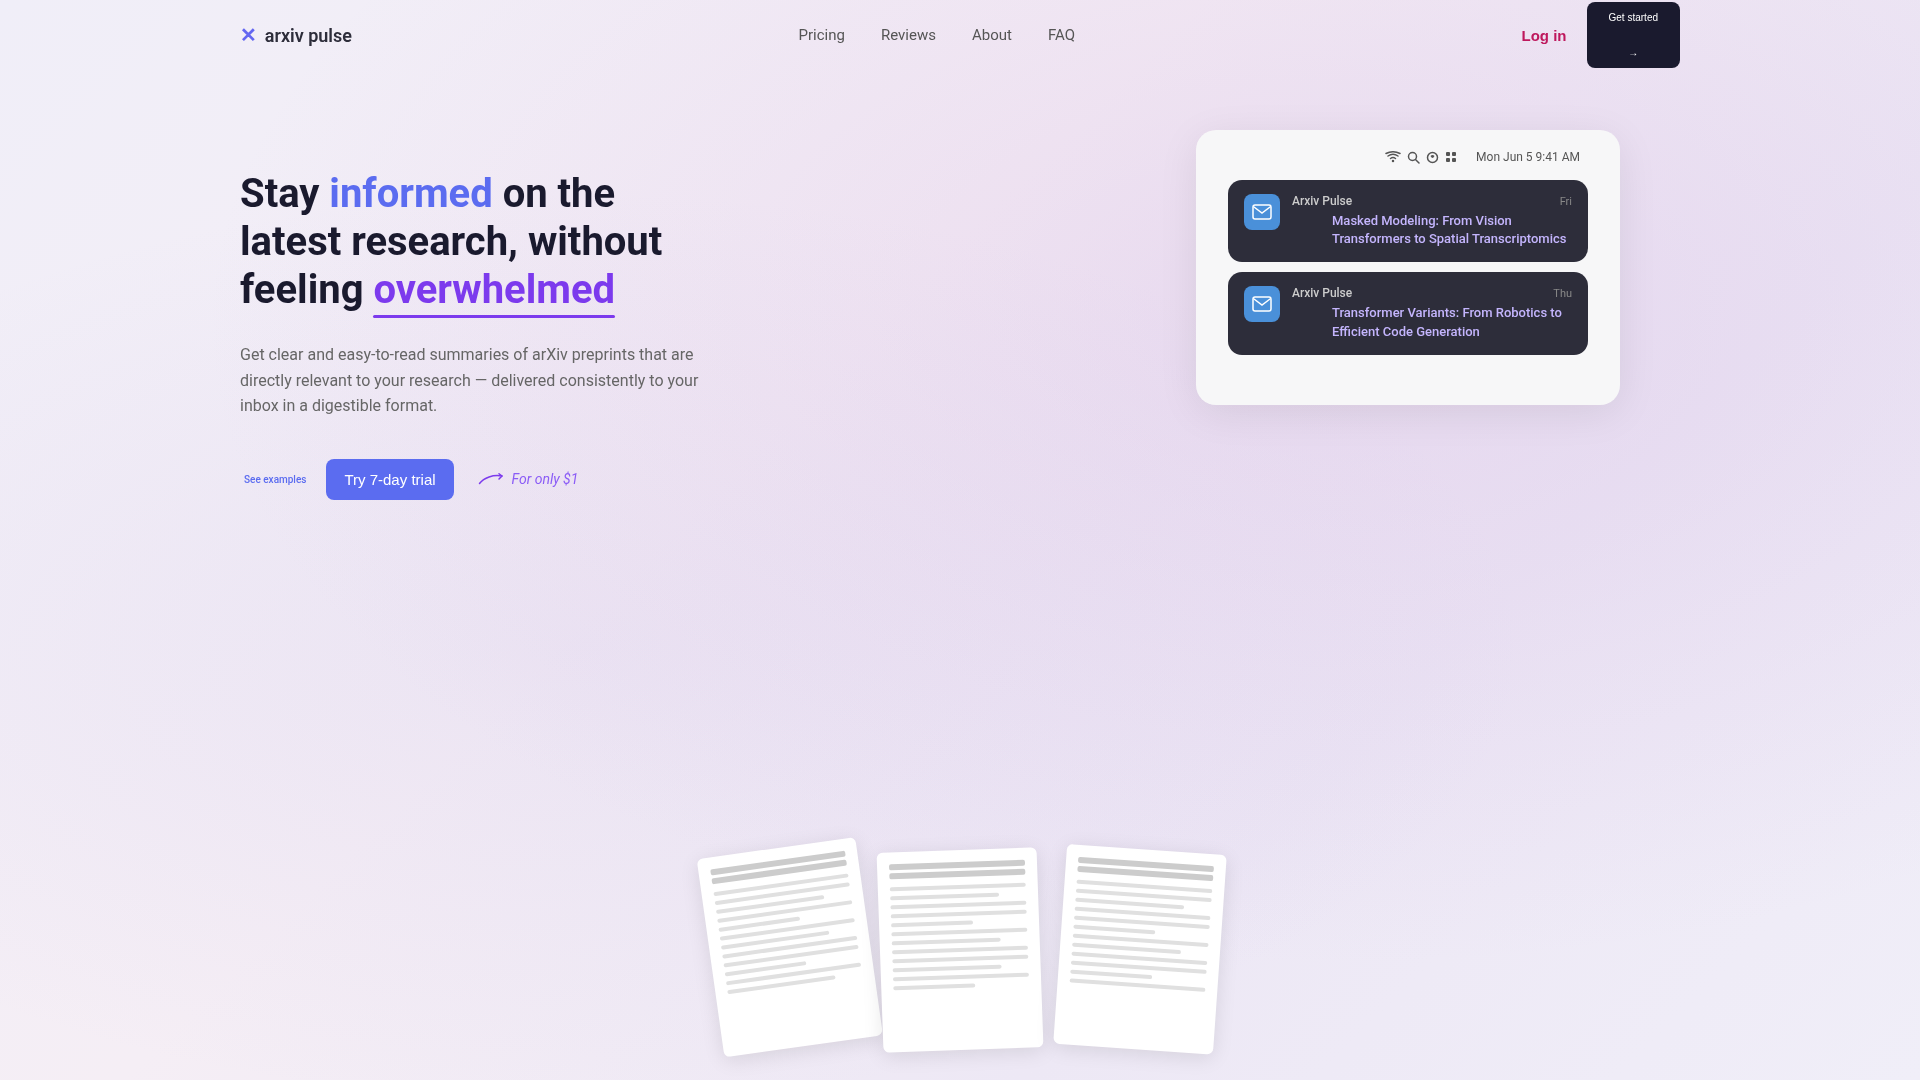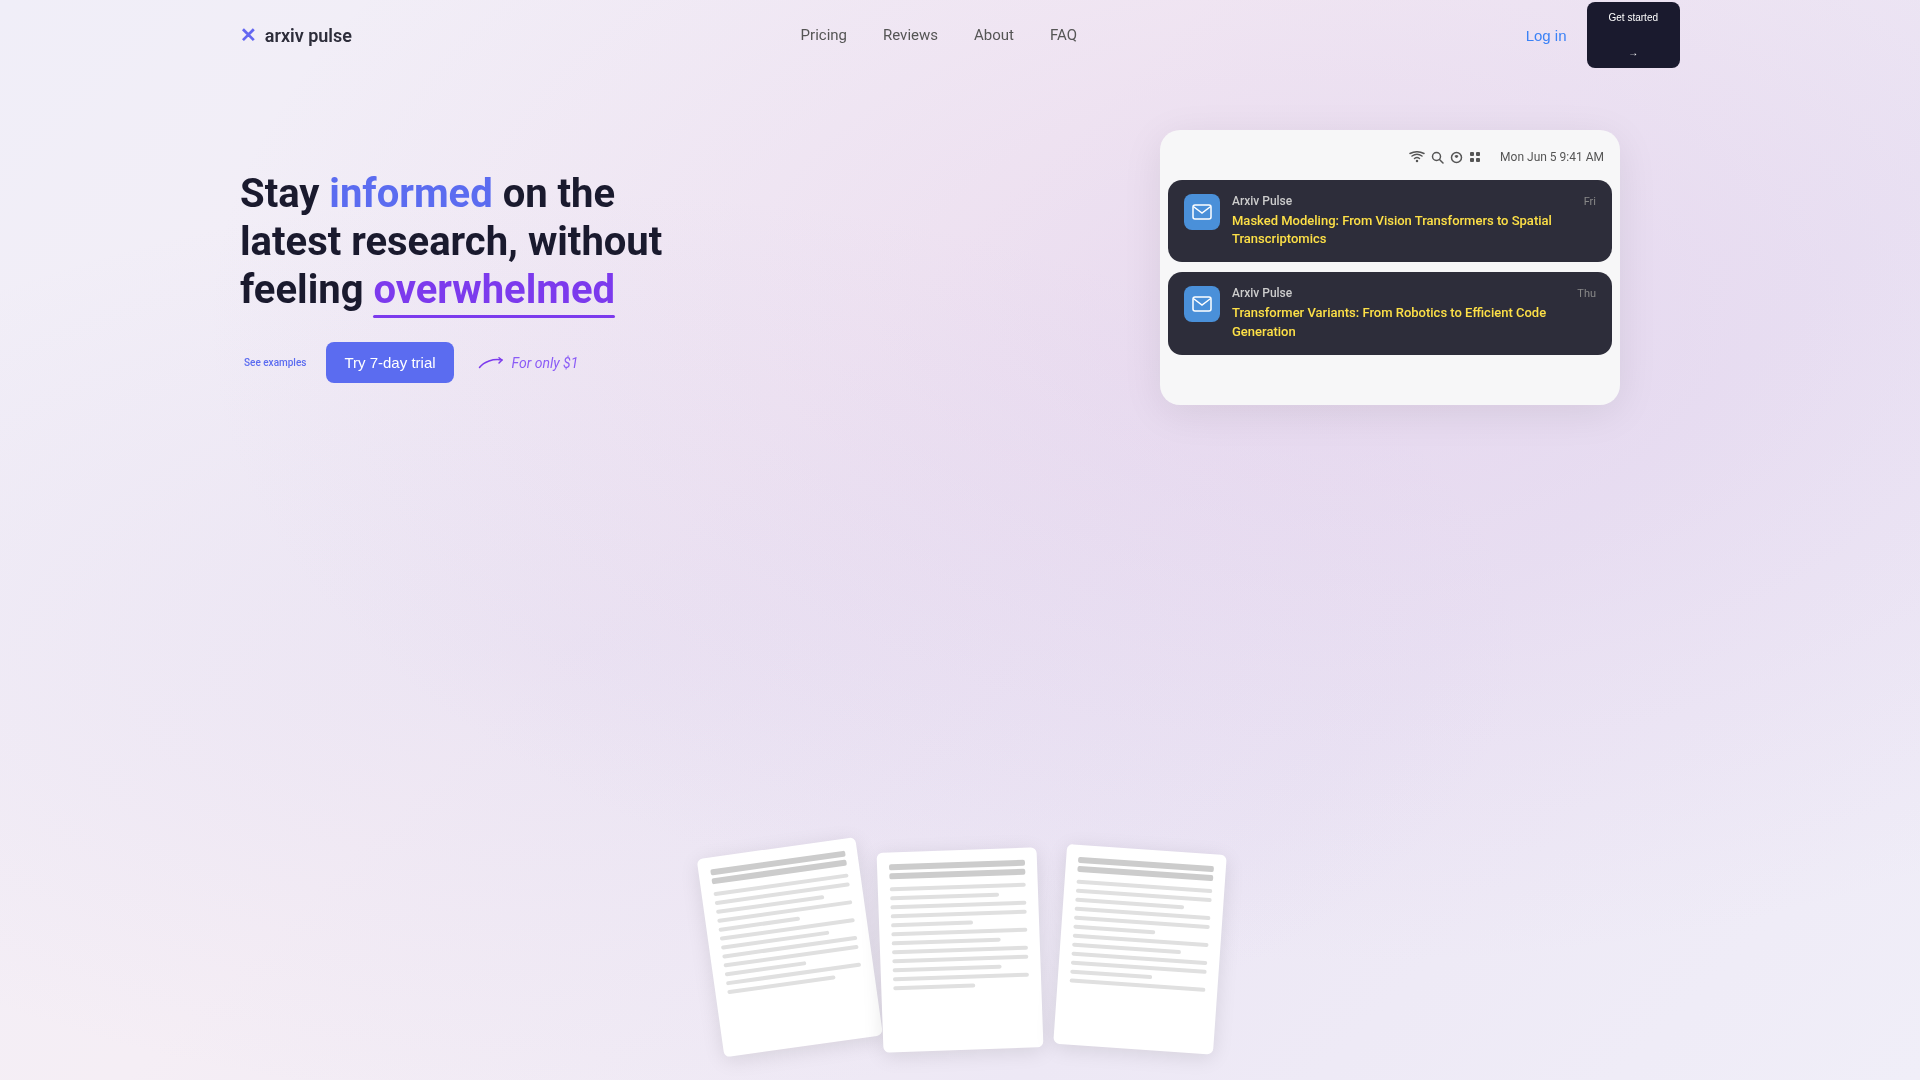--- a/index.html
+++ b/index.html
@@ -59,23 +59,23 @@
     }
     .nav-actions {
       display: flex;
       align-items: center;
       gap: 20px;
     }
     .btn-login {
       background: none;
       border: none;
       font-size: 15px;
-      color: #3b82f6;
+      color: #be185d;
       cursor: pointer;
-      font-weight: 400;
+      font-weight: 700;
       text-align: right;
     }
     .btn-started {
       background: #1a1a2e;
       color: #fff;
       border: none;
       border-radius: 8px;
       padding: 10px 22px;
       font-size: 10px;
       font-weight: 500;
@@ -175,22 +175,22 @@
     .hero-right {
       flex: 1;
       display: flex;
       justify-content: flex-end;
       padding-right: 60px;
       padding-top: 0;
     }
     .phone-mockup {
       background: #f7f7f8;
       border-radius: 20px;
-      width: 460px;
-      padding: 20px 8px 40px;
+      width: 424px;
+      padding: 20px 32px 40px;
       box-shadow: 0 8px 40px rgba(0,0,0,0.08);
       position: relative;
     }
     .phone-status-bar {
       display: flex;
       justify-content: flex-end;
       align-items: center;
       gap: 10px;
       padding: 0 8px 16px;
       font-size: 12px;
@@ -233,24 +233,25 @@
     .notif-app-name {
       color: #ccc;
       font-size: 12px;
       font-weight: 500;
     }
     .notif-time {
       color: #888;
       font-size: 11px;
     }
     .notif-title {
-      color: #fde047;
+      color: #c4b5fd;
       font-size: 13px;
       font-weight: 500;
       line-height: 1.4;
+      margin-left: 40px;
     }
     .paper-card {
       background: #fff;
       border-radius: 6px;
       width: 160px;
       height: 200px;
       box-shadow: 0 4px 20px rgba(0,0,0,0.1);
       padding: 12px;
       position: relative;
       overflow: hidden;
@@ -321,20 +322,21 @@
       <span>→</span>
     </button>
   </div>
 </nav>
 
 <div class="hero">
   <div class="hero-left">
     <h1 class="hero-title">
       <span>Stay </span><span class="highlight-blue">informed</span><span> on the<br>latest research, without<br>feeling </span><span class="highlight-purple">overwhelmed</span>
     </h1>
+    <p class="hero-desc">Get clear and easy-to-read summaries of arXiv preprints that are directly relevant to your research — delivered consistently to your inbox in a digestible format.</p>
     <div class="hero-cta">
       <a class="btn-examples" href="#">See examples</a>
       <button class="btn-trial">Try 7-day trial</button>
       <div class="promo-label">
         <svg class="arrow-svg" viewBox="0 0 40 24" fill="none" xmlns="http://www.w3.org/2000/svg">
           <path d="M2 18 C8 10, 20 6, 32 8" stroke="#7c3aed" stroke-width="2" fill="none" stroke-linecap="round"></path>
           <path d="M28 5 L32 8 L28 12" stroke="#7c3aed" stroke-width="2" fill="none" stroke-linecap="round" stroke-linejoin="round"></path>
         </svg>
         <span>For only $1</span>
       </div>

